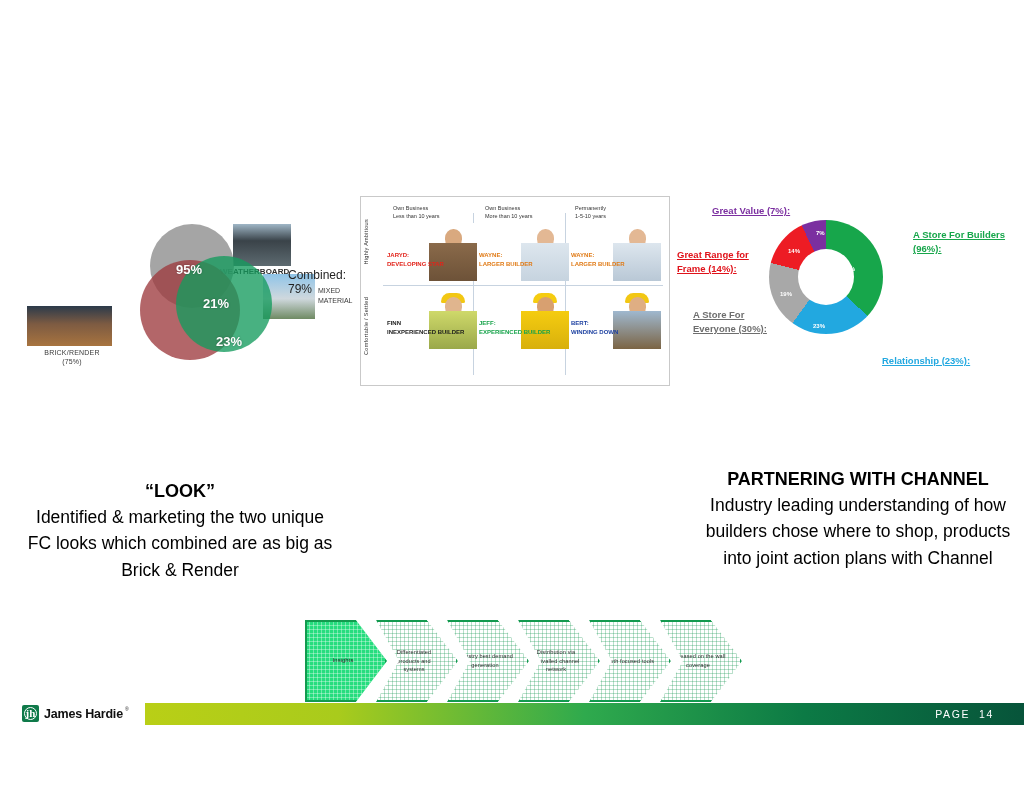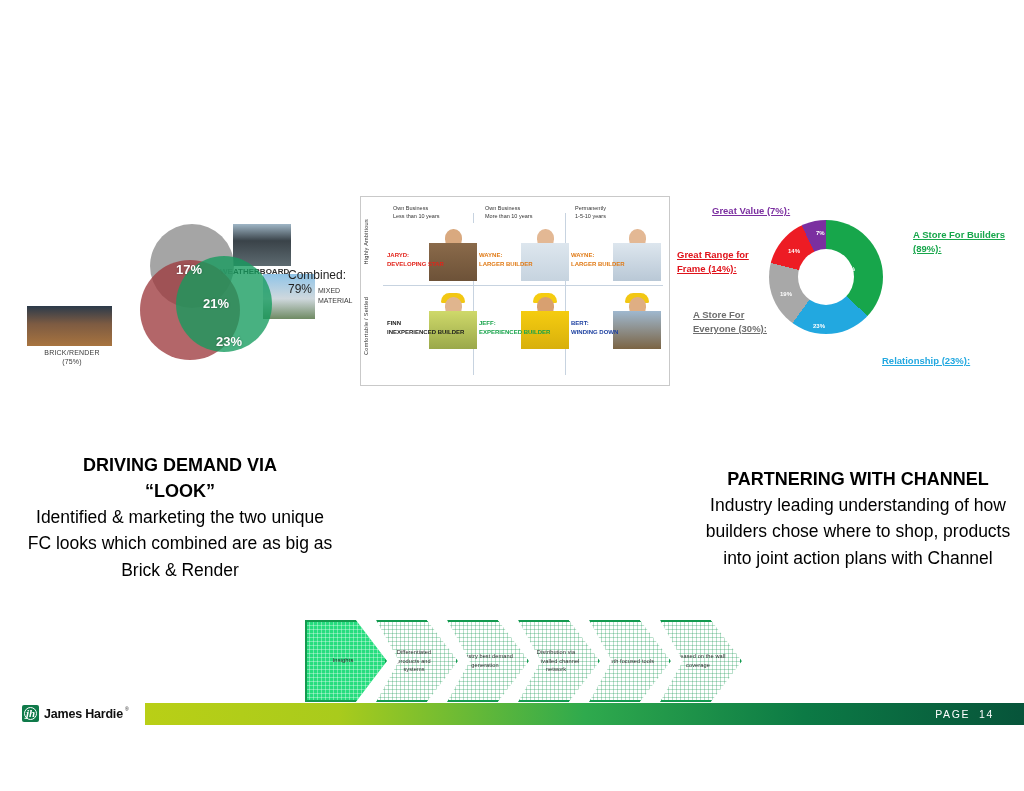--- a/index.html
+++ b/index.html
@@ -162,21 +162,21 @@
   .footer-page{
     position:absolute;right:30px;top:0;height:22px;display:flex;align-items:center;
     color:#ffffff;font-size:10.5px;letter-spacing:1.6px;
   }
   .logo{position:absolute;left:22px;top:2px;display:flex;align-items:center;gap:5px;}
   .logo-mark{
     width:17px;height:17px;background:#0f7a4a;border-radius:2px;
     display:flex;align-items:center;justify-content:center;position:relative;
   }
   .logo-mark .glyph{
-    color:#ffffff;font-size:11px;font-weight:bold;font-style:italic;
+    color:#ffffff;font-size:11px;font-weight:bold;
     font-family:"Liberation Serif", serif;line-height:1;
   }
   .logo-mark::after{
     content:"";position:absolute;left:2px;top:2px;right:2px;bottom:2px;
     border:1px solid #ffffff;border-radius:50%;
   }
   .logo-text{font-size:12.5px;font-weight:bold;color:#101010;letter-spacing:-.2px;}
   .logo-reg{font-size:5px;color:#222;align-self:flex-start;margin-left:-3px;margin-top:1px;}
 </style>
 </head>
@@ -203,21 +203,21 @@
         <div>MIXED</div>
         <div>MATERIAL</div>
       </div>
 
       <div class="lbl-combined">Combined: 79%</div>
 
       <div class="venn-wrap">
         <div class="v-circle v-gray"></div>
         <div class="v-circle v-red"></div>
         <div class="v-circle v-green"></div>
-        <div class="v-pct v-35">17%</div>
+        <div class="v-pct v-35">95%</div>
         <div class="v-pct v-21">21%</div>
         <div class="v-pct v-23">23%</div>
       </div>
     </div>
 
     <div class="seg-panel">
       <div class="seg-yaxis">
         <span class="seg-y1">Highly Ambitious</span>
         <span class="seg-y2">Comfortable / Settled</span>
       </div>
@@ -308,41 +308,41 @@
     <div class="donut-panel">
       <div class="donut"></div>
 
       <div class="d-val d-37">37%</div>
       <div class="d-val d-23">23%</div>
       <div class="d-val d-19">19%</div>
       <div class="d-val d-14">14%</div>
       <div class="d-val d-7">7%</div>
 
       <div class="d-lbl d-lbl-builders">
-        <u>A Store For Builders (89%):</u>
+        <u>A Store For Builders (96%):</u>
       </div>
       <div class="d-lbl d-lbl-rel">
         <u>Relationship (23%):</u>
       </div>
       <div class="d-lbl d-lbl-everyone">
         <u>A Store For Everyone (30%):</u>
       </div>
       <div class="d-lbl d-lbl-frame">
         <u>Great Range for Frame (14%):</u>
       </div>
       <div class="d-lbl d-lbl-value">
         <u>Great Value (7%):</u>
       </div>
     </div>
   </div>
 
   <div class="captions">
     <div class="cap cap-1">
       <h3>
-        <span>DRIVING DEMAND VIA</span><br>
+        <br>
         <span>“LOOK”</span>
       </h3>
       <p>Identified &amp; marketing the two unique FC looks which combined are as big as Brick &amp; Render</p>
     </div>
 
     <div class="cap cap-2">
     </div>
 
     <div class="cap cap-3">
       <h3>

